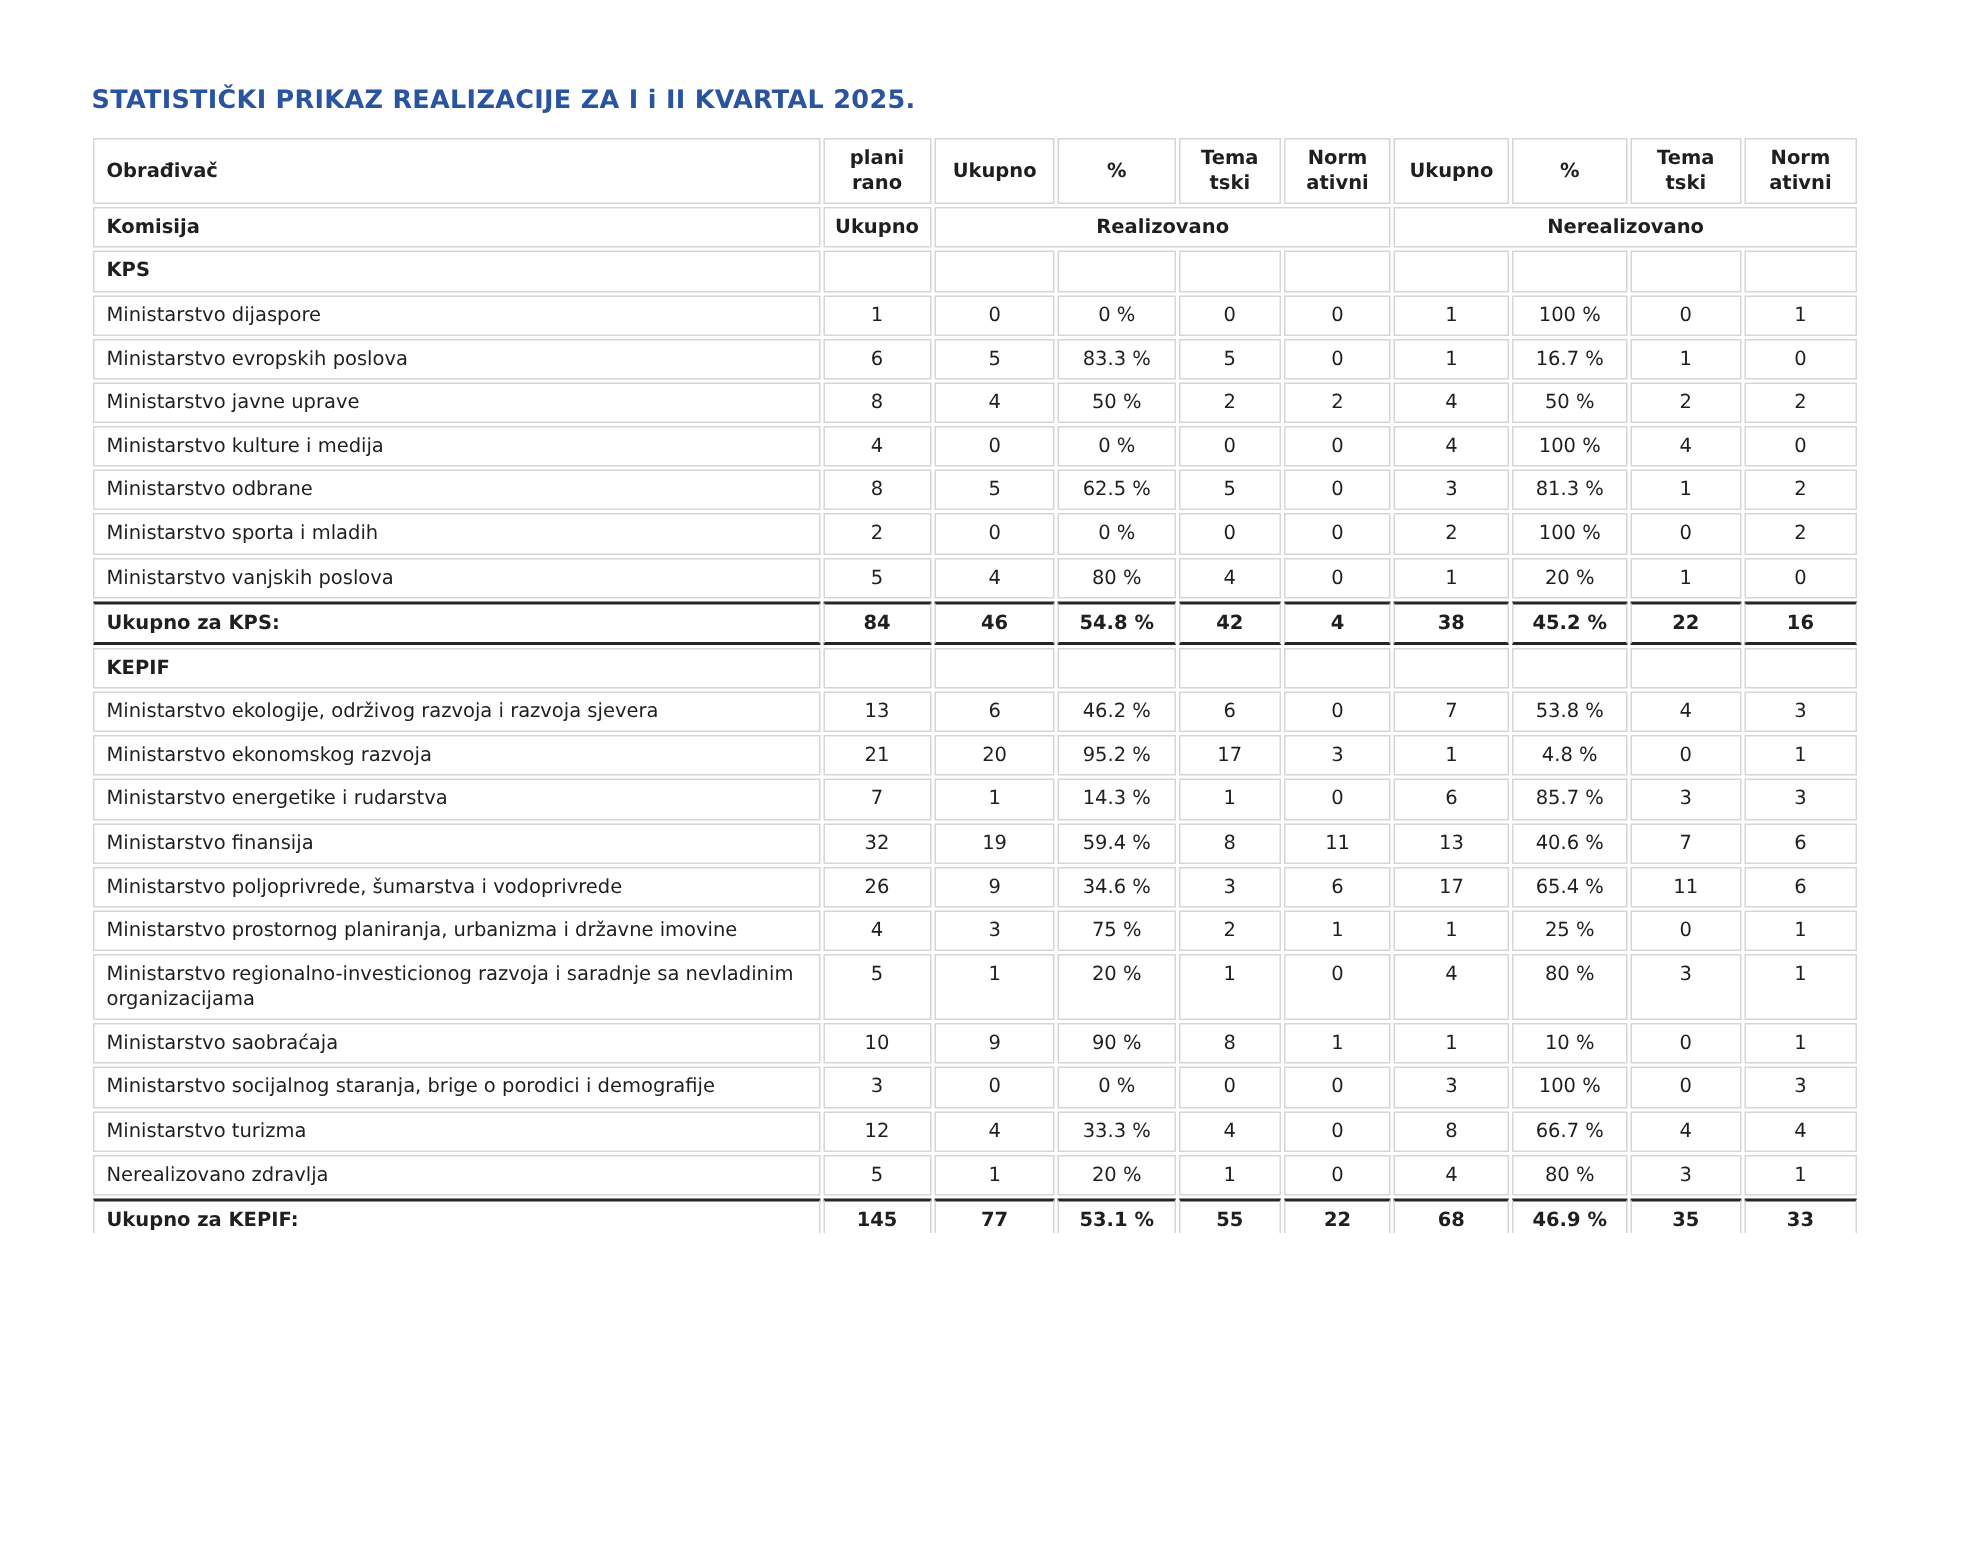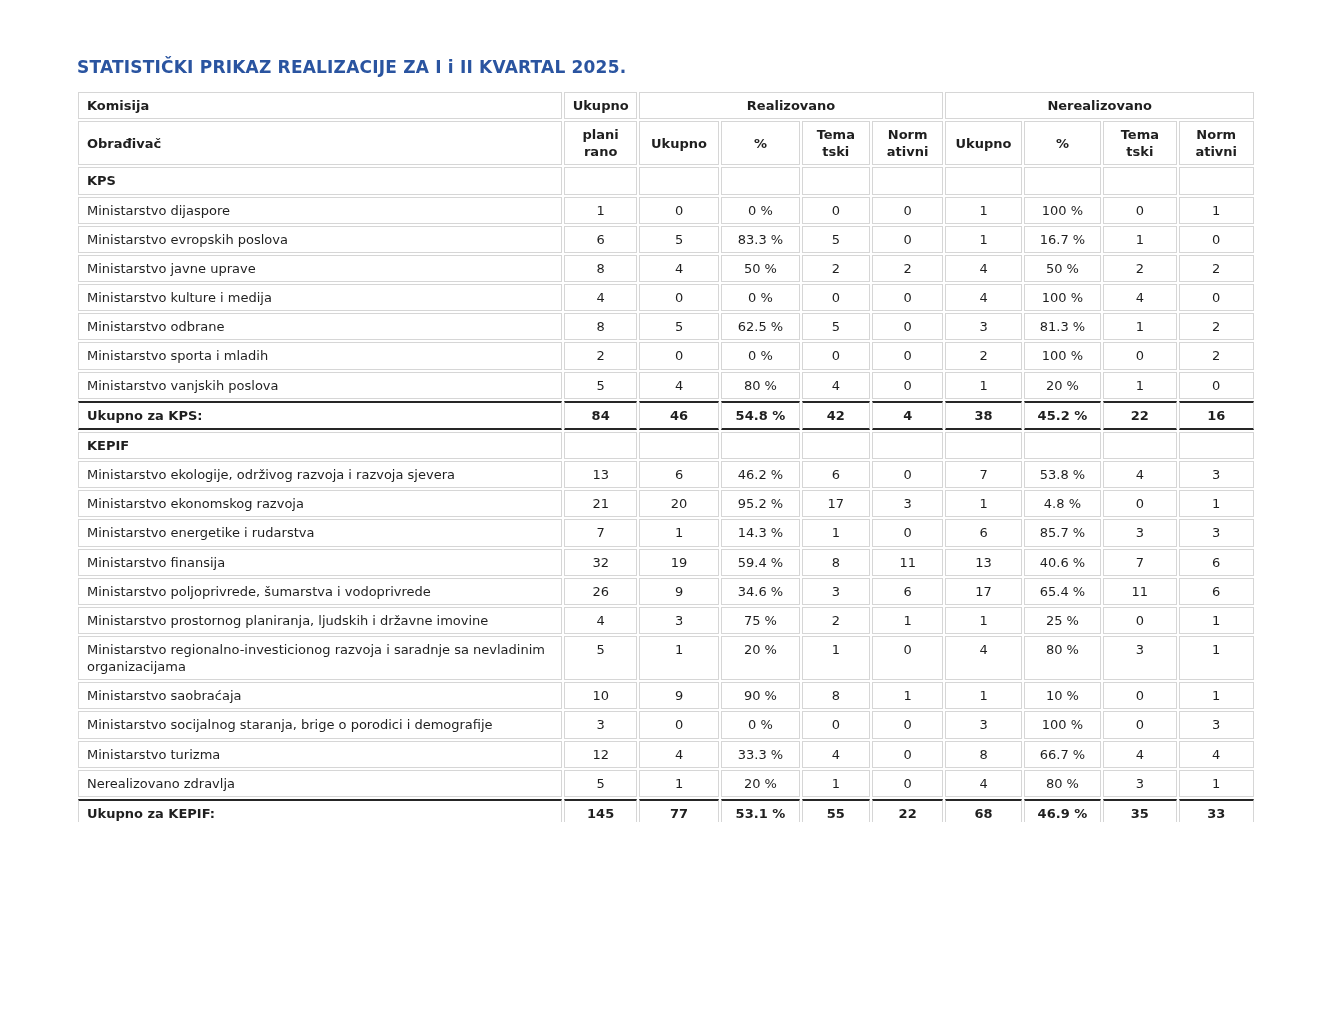--- a/index.html
+++ b/index.html
@@ -9,21 +9,21 @@
     --total-border:#262626;
     --text-color:#1f1f1f;
   }
   *{box-sizing:border-box;}
   html,body{margin:0;padding:0;}
   body{
     width:1320px;height:1032px;background:#ffffff;
     font-family:"DejaVu Sans","Liberation Sans",sans-serif;
     color:var(--text-color);
   }
-  .page{position:relative;width:1320px;height:822px;overflow:hidden;padding-left:16px;}
+  .page{position:relative;width:1320px;height:822px;overflow:hidden;}
   .content{padding:56px 0 0 60px;}
   h1.doc-title{
     margin:0 0 12px 1px;
     font-size:17px;line-height:22px;font-weight:bold;
     color:var(--title-color);
     letter-spacing:.2px;
   }
   table.stats{
     border-collapse:separate;border-spacing:2px;
     table-layout:fixed;width:1180px;
@@ -73,42 +73,42 @@
         <col style="width:78px">
         <col style="width:68px">
         <col style="width:71px">
         <col style="width:76px">
         <col style="width:77px">
         <col style="width:73px">
         <col style="width:75px">
       </colgroup>
       <thead>
         <tr>
-          <th class="name">Komisija</th>
-          <th>Ukupno</th>
-          <th colspan="4">Realizovano</th>
-          <th colspan="4">Nerealizovano</th>
-        </tr>
-        <tr>
           <th class="name">Obrađivač</th>
           <th>plani
 rano</th>
           <th>Ukupno</th>
           <th>%</th>
           <th>Tema
 tski</th>
           <th>Norm
 ativni</th>
           <th>Ukupno</th>
           <th>%</th>
           <th>Tema
 tski</th>
           <th>Norm
 ativni</th>
         </tr>
+        <tr>
+          <th class="name">Komisija</th>
+          <th>Ukupno</th>
+          <th colspan="4">Realizovano</th>
+          <th colspan="4">Nerealizovano</th>
+        </tr>
       </thead>
       <tbody>
           <tr class="section">
             <td class="name">KPS</td>
             <td></td>
             <td></td>
             <td></td>
             <td></td>
             <td></td>
             <td></td>
@@ -278,21 +278,21 @@
             <td>9</td>
             <td>34.6 %</td>
             <td>3</td>
             <td>6</td>
             <td>17</td>
             <td>65.4 %</td>
             <td>11</td>
             <td>6</td>
           </tr>
           <tr>
-            <td class="name">Ministarstvo prostornog planiranja, ljudskih i državne imovine</td>
+            <td class="name">Ministarstvo prostornog planiranja, urbanizma i državne imovine</td>
             <td>4</td>
             <td>3</td>
             <td>75 %</td>
             <td>2</td>
             <td>1</td>
             <td>1</td>
             <td>25 %</td>
             <td>0</td>
             <td>1</td>
           </tr>

